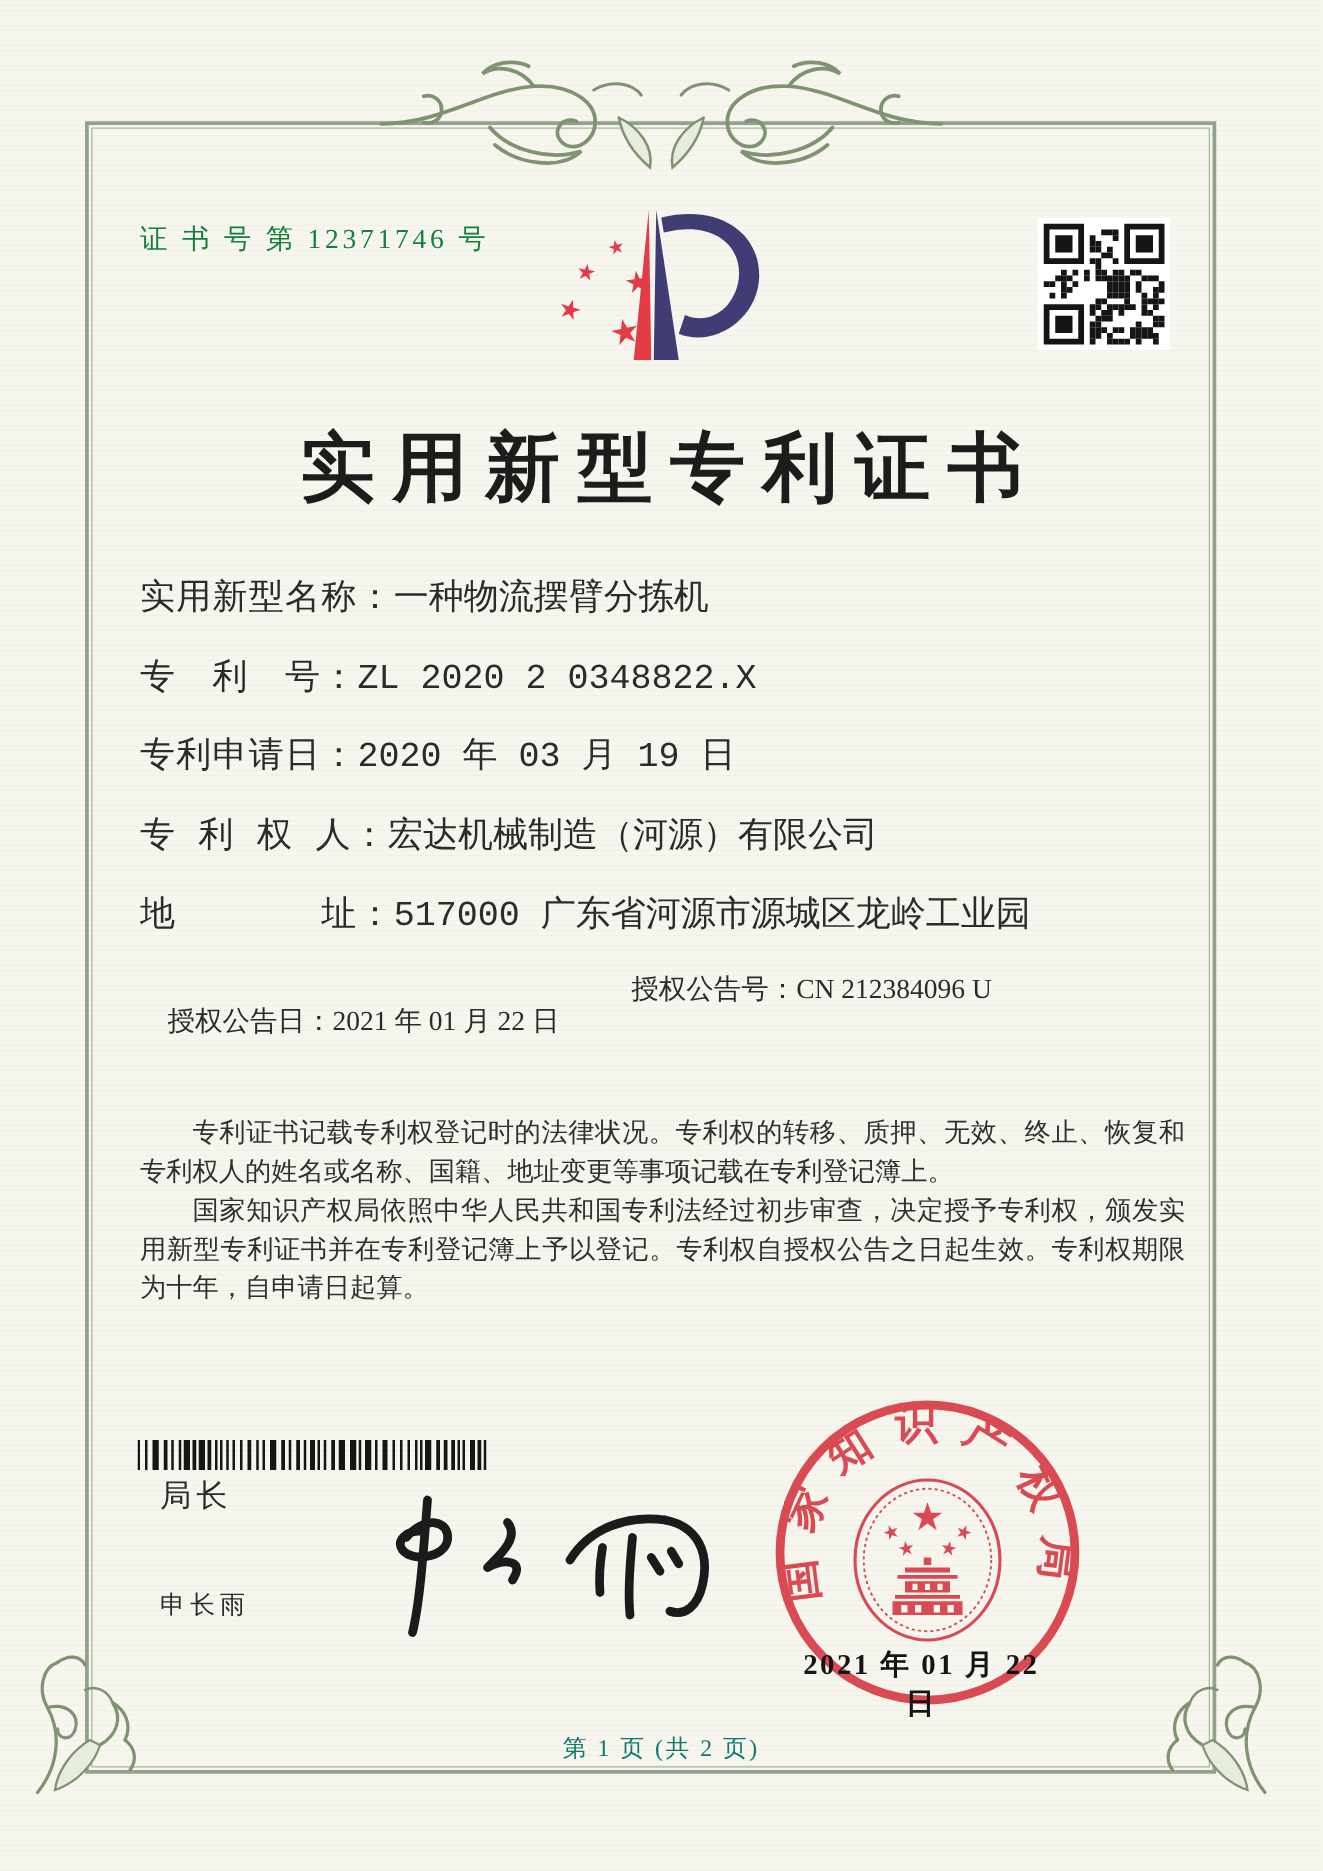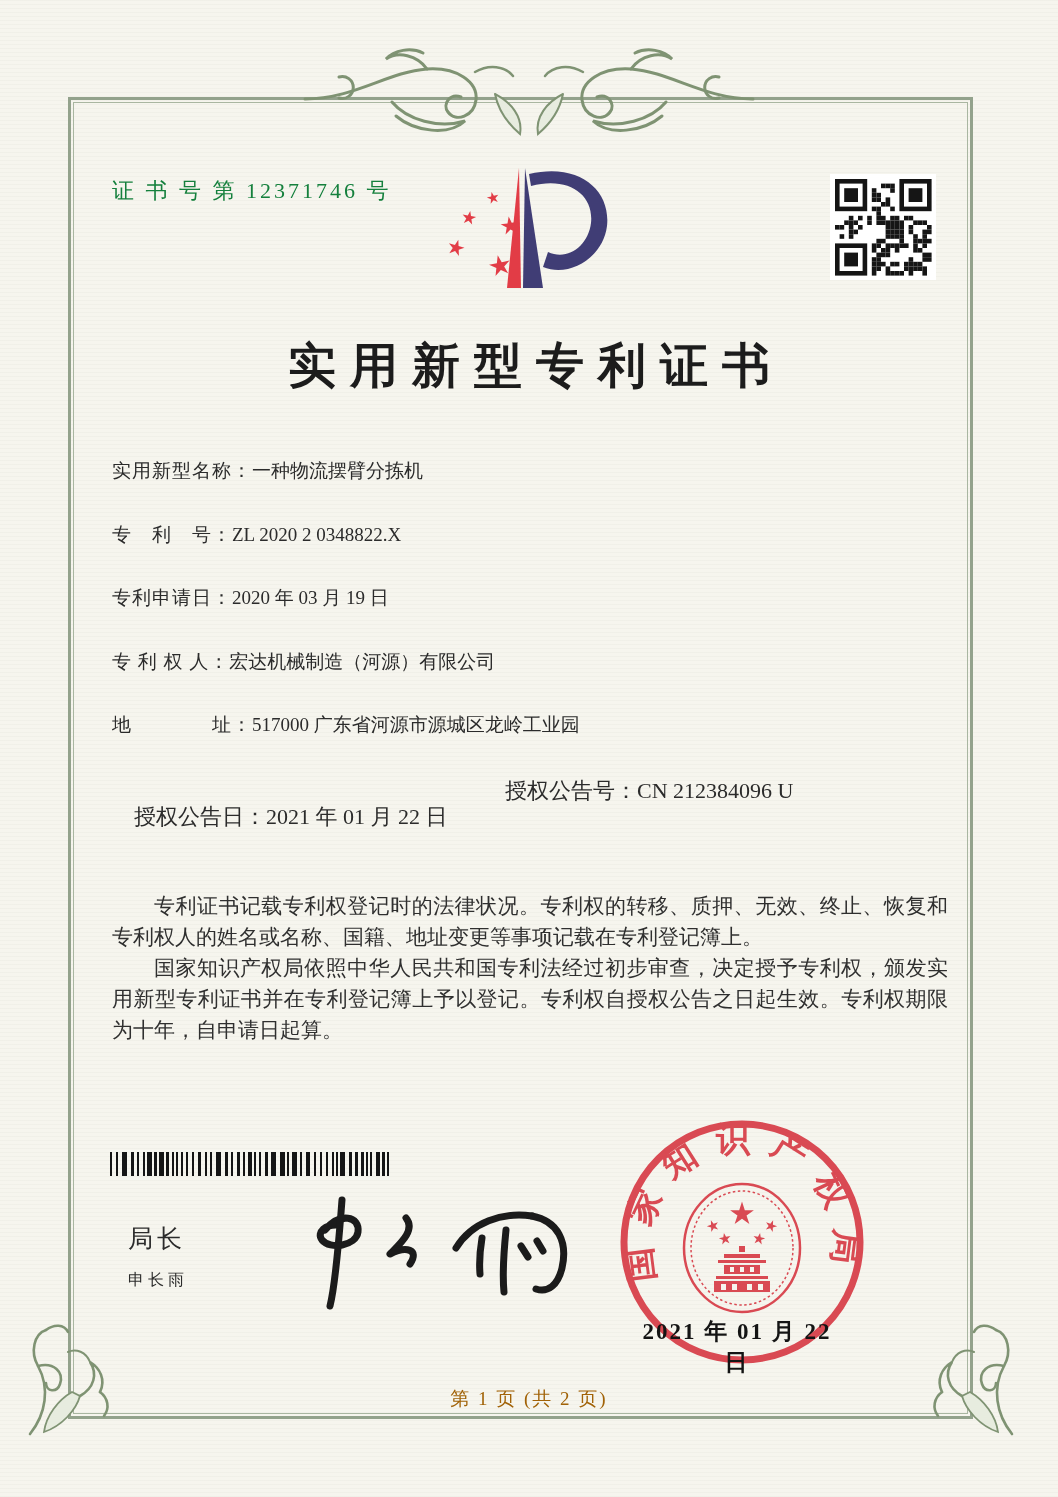--- a/index.html
+++ b/index.html
@@ -23,47 +23,47 @@
   }
   .ornament{position:absolute;pointer-events:none;}
   
   .certno{
     position:absolute;left:112px;top:176px;font-size:22px;letter-spacing:3px;color:#15803d;
   }
   .logo{position:absolute;left:437px;top:160px;}
   .qr{position:absolute;left:830px;top:174px;}
   .title{
     position:absolute;left:0;right:0;top:334px;text-align:center;
-    font-size:48px;font-weight:700;letter-spacing:14px;text-indent:14px;color:#1c1c1c;
+    font-size:60px;font-weight:700;letter-spacing:14px;text-indent:14px;color:#1c1c1c;
   }
   
   .fields{position:absolute;left:112px;top:458px;width:836px;}
-  .field-row{height:63.5px;font-size:19px;white-space:pre;}
+  .field-row{height:63.5px;font-size:28px;white-space:pre;font-family:Liberation Mono, monospace;}
   .field-row .lbl{letter-spacing:1px;}
   .grant-row{position:relative;height:40px;font-size:22px;white-space:pre;}
   .grant-row .g2{position:absolute;left:393px;top:0;}
   
   .paras{
     position:absolute;left:112px;top:891px;width:836px;
     font-size:21px;line-height:31px;text-align:justify;color:#2f2f2f;
   }
   .paras p{margin:0;text-indent:2em;}
   
   .barcode{position:absolute;left:110px;top:1152px;}
-  .signer-title{position:absolute;left:128px;top:1222px;font-size:25px;letter-spacing:4px;}
-  .signer-name{position:absolute;left:128px;top:1270px;font-size:16px;letter-spacing:4px;}
+  .signer-title{position:absolute;left:128px;top:1180px;font-size:25px;letter-spacing:4px;}
+  .signer-name{position:absolute;left:128px;top:1270px;font-size:20px;letter-spacing:4px;}
   .signature{position:absolute;left:280px;top:1188px;}
   .seal{position:absolute;left:618px;top:1118px;opacity:.95;}
   .seal-date{
     position:absolute;left:632px;top:1316px;width:210px;text-align:center;
     font-size:23px;letter-spacing:2px;color:#141414;font-weight:600;
   }
   .footer{
     position:absolute;left:0;right:0;top:1386px;text-align:center;
-    font-size:19px;letter-spacing:2px;color:#a16207;
+    font-size:19px;letter-spacing:2px;color:#0f766e;
   }
 </style>
 </head>
 <body>
 
 <div class="frame"></div>
 
 <svg class="ornament" style="left:299px;top:42px;" width="460" height="115" viewBox="0 0 460 115">
   <g stroke="#7f9373" stroke-width="3" fill="none" stroke-linecap="round">
     <g id="scroll-half">

